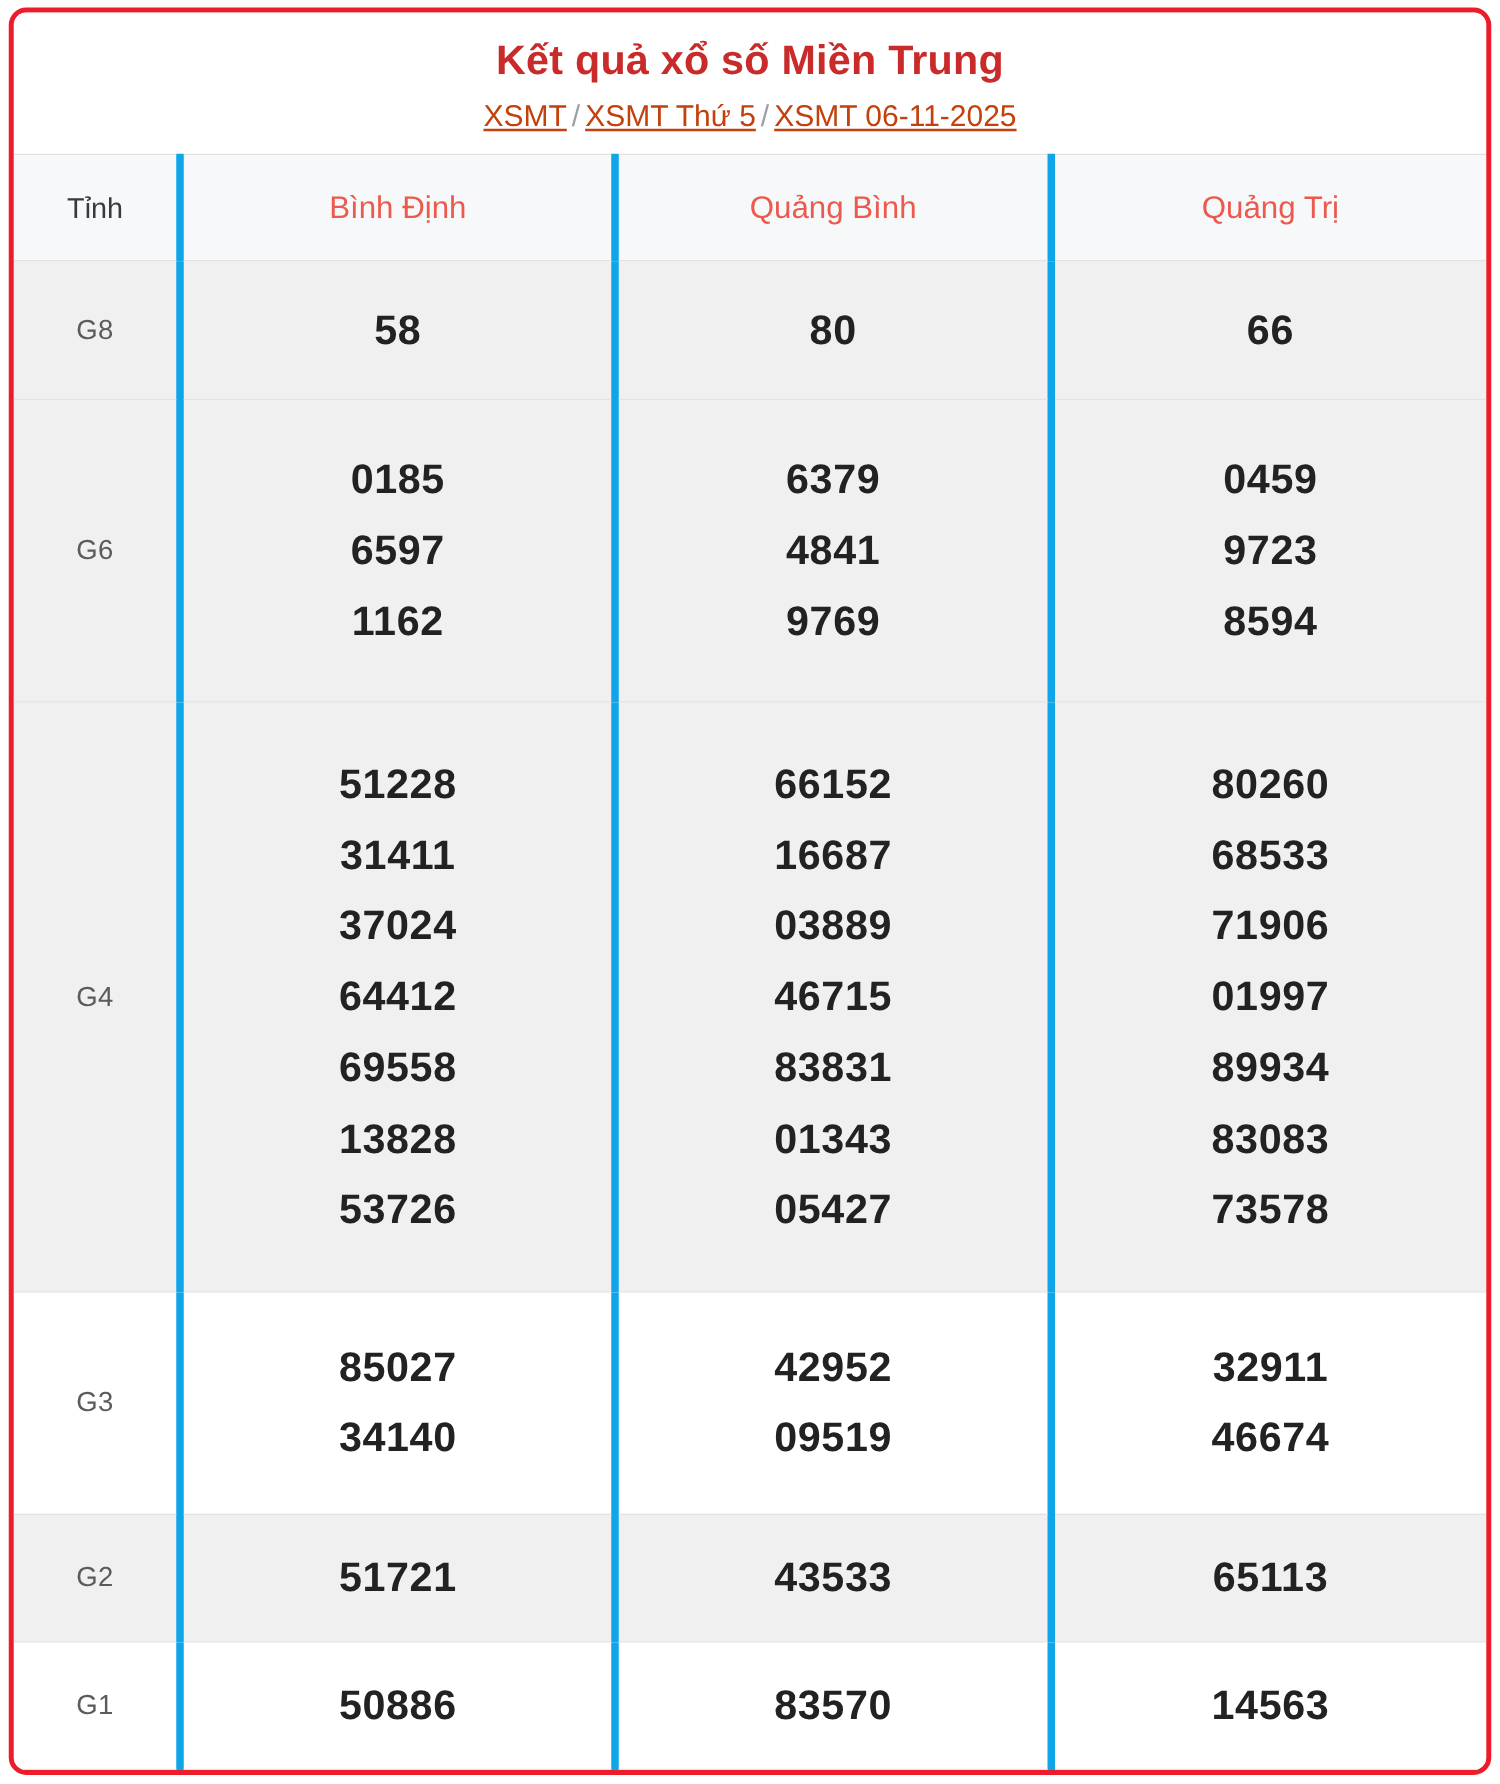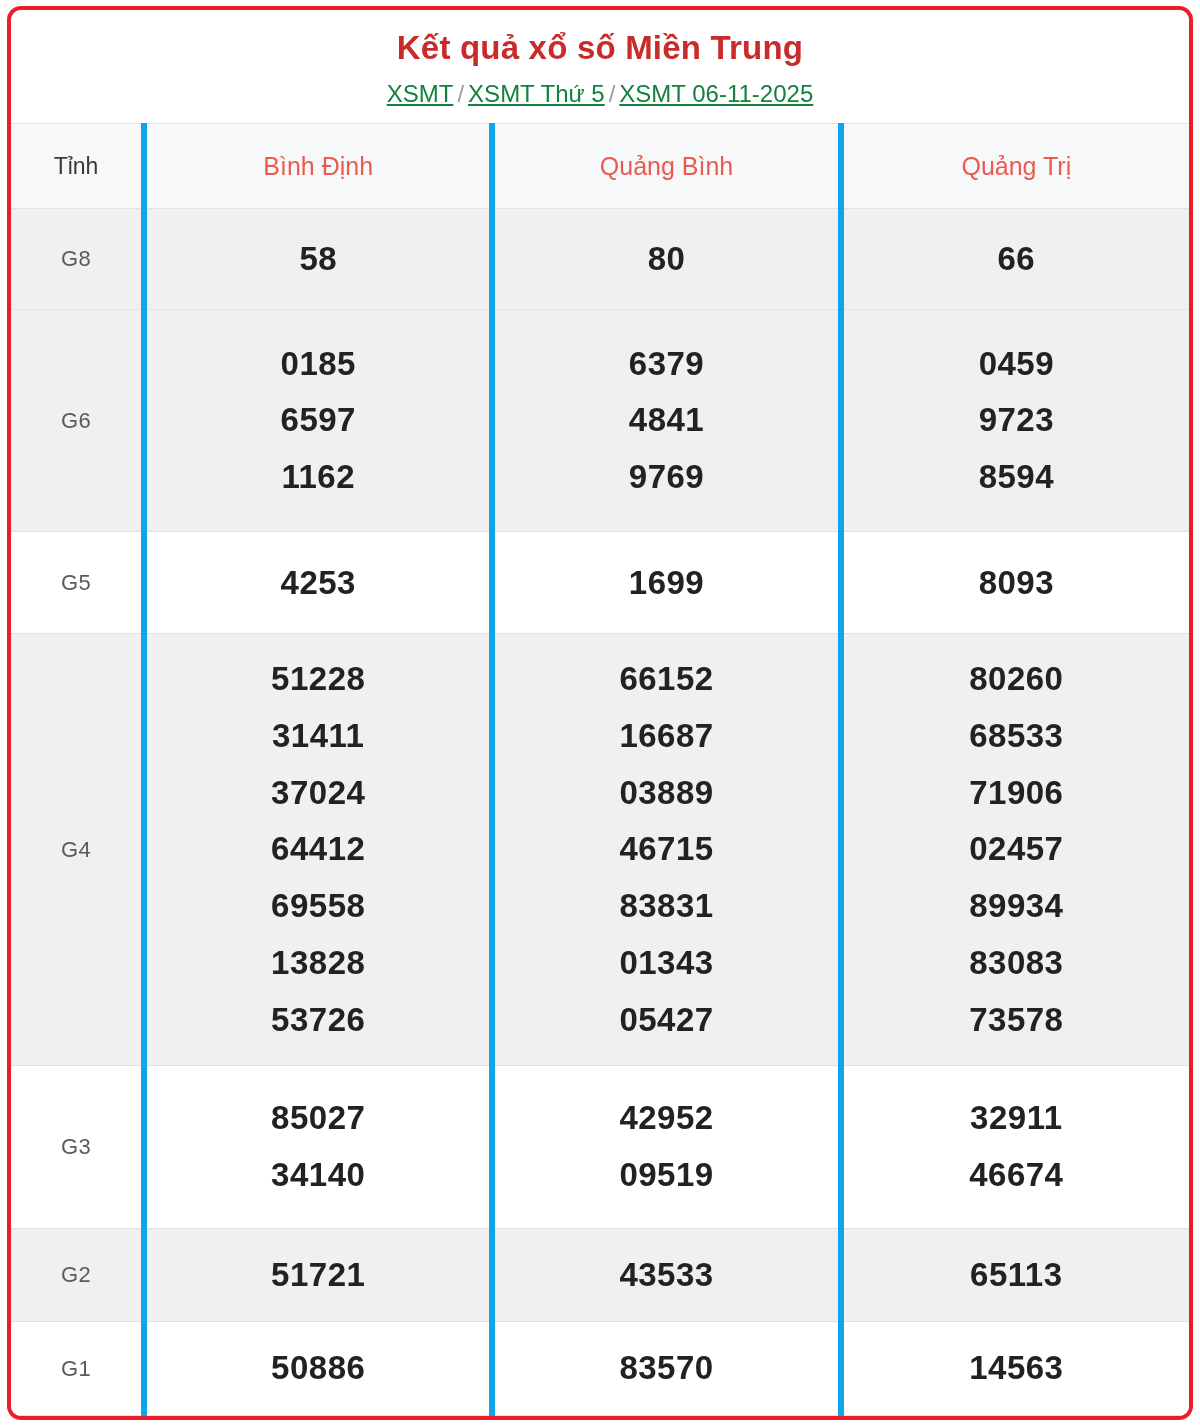--- a/index.html
+++ b/index.html
@@ -42,21 +42,21 @@
     letter-spacing: 0.2px;
     line-height: 1.22;
   }
   .breadcrumb {
     margin-top: 11px;
     font-size: 24px;
     color: #e4645c;
     line-height: 1.25;
     white-space: nowrap;
   }
-  .breadcrumb .crumb { color: #15803d; }
+  .breadcrumb .crumb { color: #c2410c; }
   .breadcrumb .sep {
     color: #9aa0a6;
     padding: 0 4px;
   }
 
   
   .results-table {
     width: 100%;
     border-collapse: collapse;
     table-layout: fixed;
@@ -172,32 +172,20 @@
             <span class="num">6379</span>
             <span class="num">4841</span>
             <span class="num">9769</span>
           </td>
           <td class="prize-values">
             <span class="num">0459</span>
             <span class="num">9723</span>
             <span class="num">8594</span>
           </td>
         </tr>
-        <tr class="plain row-g5">
-          <td class="prize-label">G5</td>
-          <td class="prize-values">
-            <span class="num">4253</span>
-          </td>
-          <td class="prize-values">
-            <span class="num">1699</span>
-          </td>
-          <td class="prize-values">
-            <span class="num">8093</span>
-          </td>
-        </tr>
         <tr class="shade row-g4">
           <td class="prize-label">G4</td>
           <td class="prize-values">
             <span class="num">51228</span>
             <span class="num">31411</span>
             <span class="num">37024</span>
             <span class="num">64412</span>
             <span class="num">69558</span>
             <span class="num">13828</span>
             <span class="num">53726</span>
@@ -208,21 +196,21 @@
             <span class="num">03889</span>
             <span class="num">46715</span>
             <span class="num">83831</span>
             <span class="num">01343</span>
             <span class="num">05427</span>
           </td>
           <td class="prize-values">
             <span class="num">80260</span>
             <span class="num">68533</span>
             <span class="num">71906</span>
-            <span class="num">02457</span>
+            <span class="num">01997</span>
             <span class="num">89934</span>
             <span class="num">83083</span>
             <span class="num">73578</span>
           </td>
         </tr>
         <tr class="plain row-g3">
           <td class="prize-label">G3</td>
           <td class="prize-values">
             <span class="num">85027</span>
             <span class="num">34140</span>

